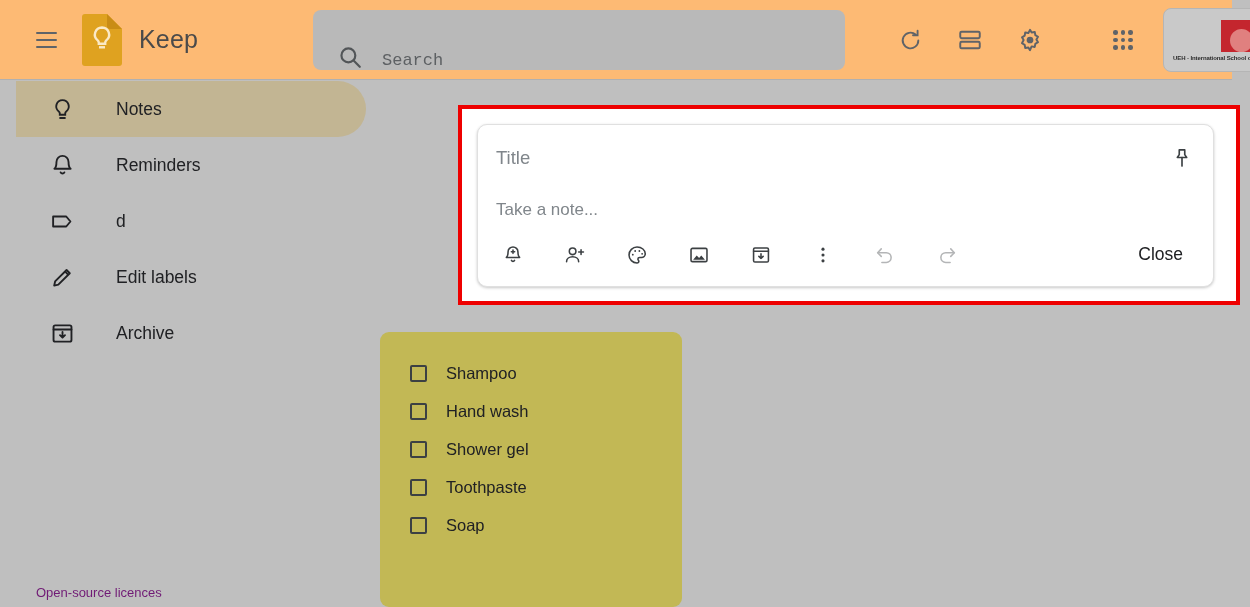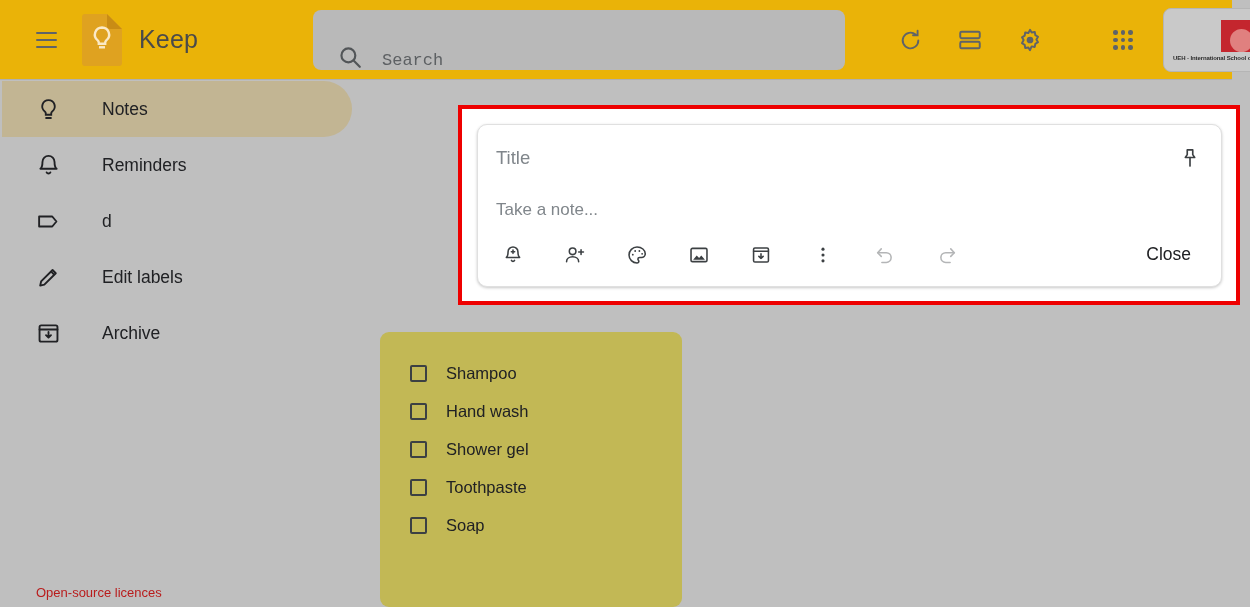--- a/index.html
+++ b/index.html
@@ -16,21 +16,21 @@
     color: #3c4043;
     position: relative;
   }
 
   
   #header {
     position: absolute;
     top: 0; left: 0;
     width: 1232px;
     height: 80px;
-    background: #eab308;
+    background: #fdba74;
     border-bottom: 1px solid #b0b0b0;
     display: flex;
     align-items: center;
   }
 
   .hamburger {
     width: 48px; height: 48px;
     margin-left: 22px;
     display: flex;
     flex-direction: column;
@@ -167,21 +167,21 @@
     color: #2b2b2b;
     font-weight: bold;
     white-space: nowrap;
     margin-top: 2px;
     letter-spacing: -.1px;
   }
 
   
   #sidebar {
     position: absolute;
-    left: 2px; top: 81px;
+    left: 16px; top: 81px;
     width: 350px;
     height: 526px;
     background: #bfbfbf;
   }
   .nav-item {
     position: relative;
     display: flex;
     align-items: center;
     height: 56px;
     border-top-right-radius: 28px;
@@ -203,33 +203,33 @@
     font-size: 17.5px;
     color: #202124;
     white-space: nowrap;
   }
 
   #footer-licences {
     position: absolute;
     left: 36px;
     top: 585px;
     font-size: 13px;
-    color: #b91c1c;
+    color: #701a75;
     cursor: pointer;
     white-space: nowrap;
   }
 
   
   #editor-highlight {
     position: absolute;
     left: 458px; top: 105px;
     width: 782px; height: 200px;
     border: 4px solid #ee0000;
     background: #ffffff;
-    padding: 15px 14px 14px 15px;
+    padding: 15px 22px 14px 15px;
   }
   #note-editor {
     width: 100%; height: 100%;
     background: #fff;
     border: 1px solid #e0e0e0;
     border-radius: 10px;
     box-shadow: 0 1px 3px rgba(0,0,0,.22);
     position: relative;
     padding: 0 18px;
   }

